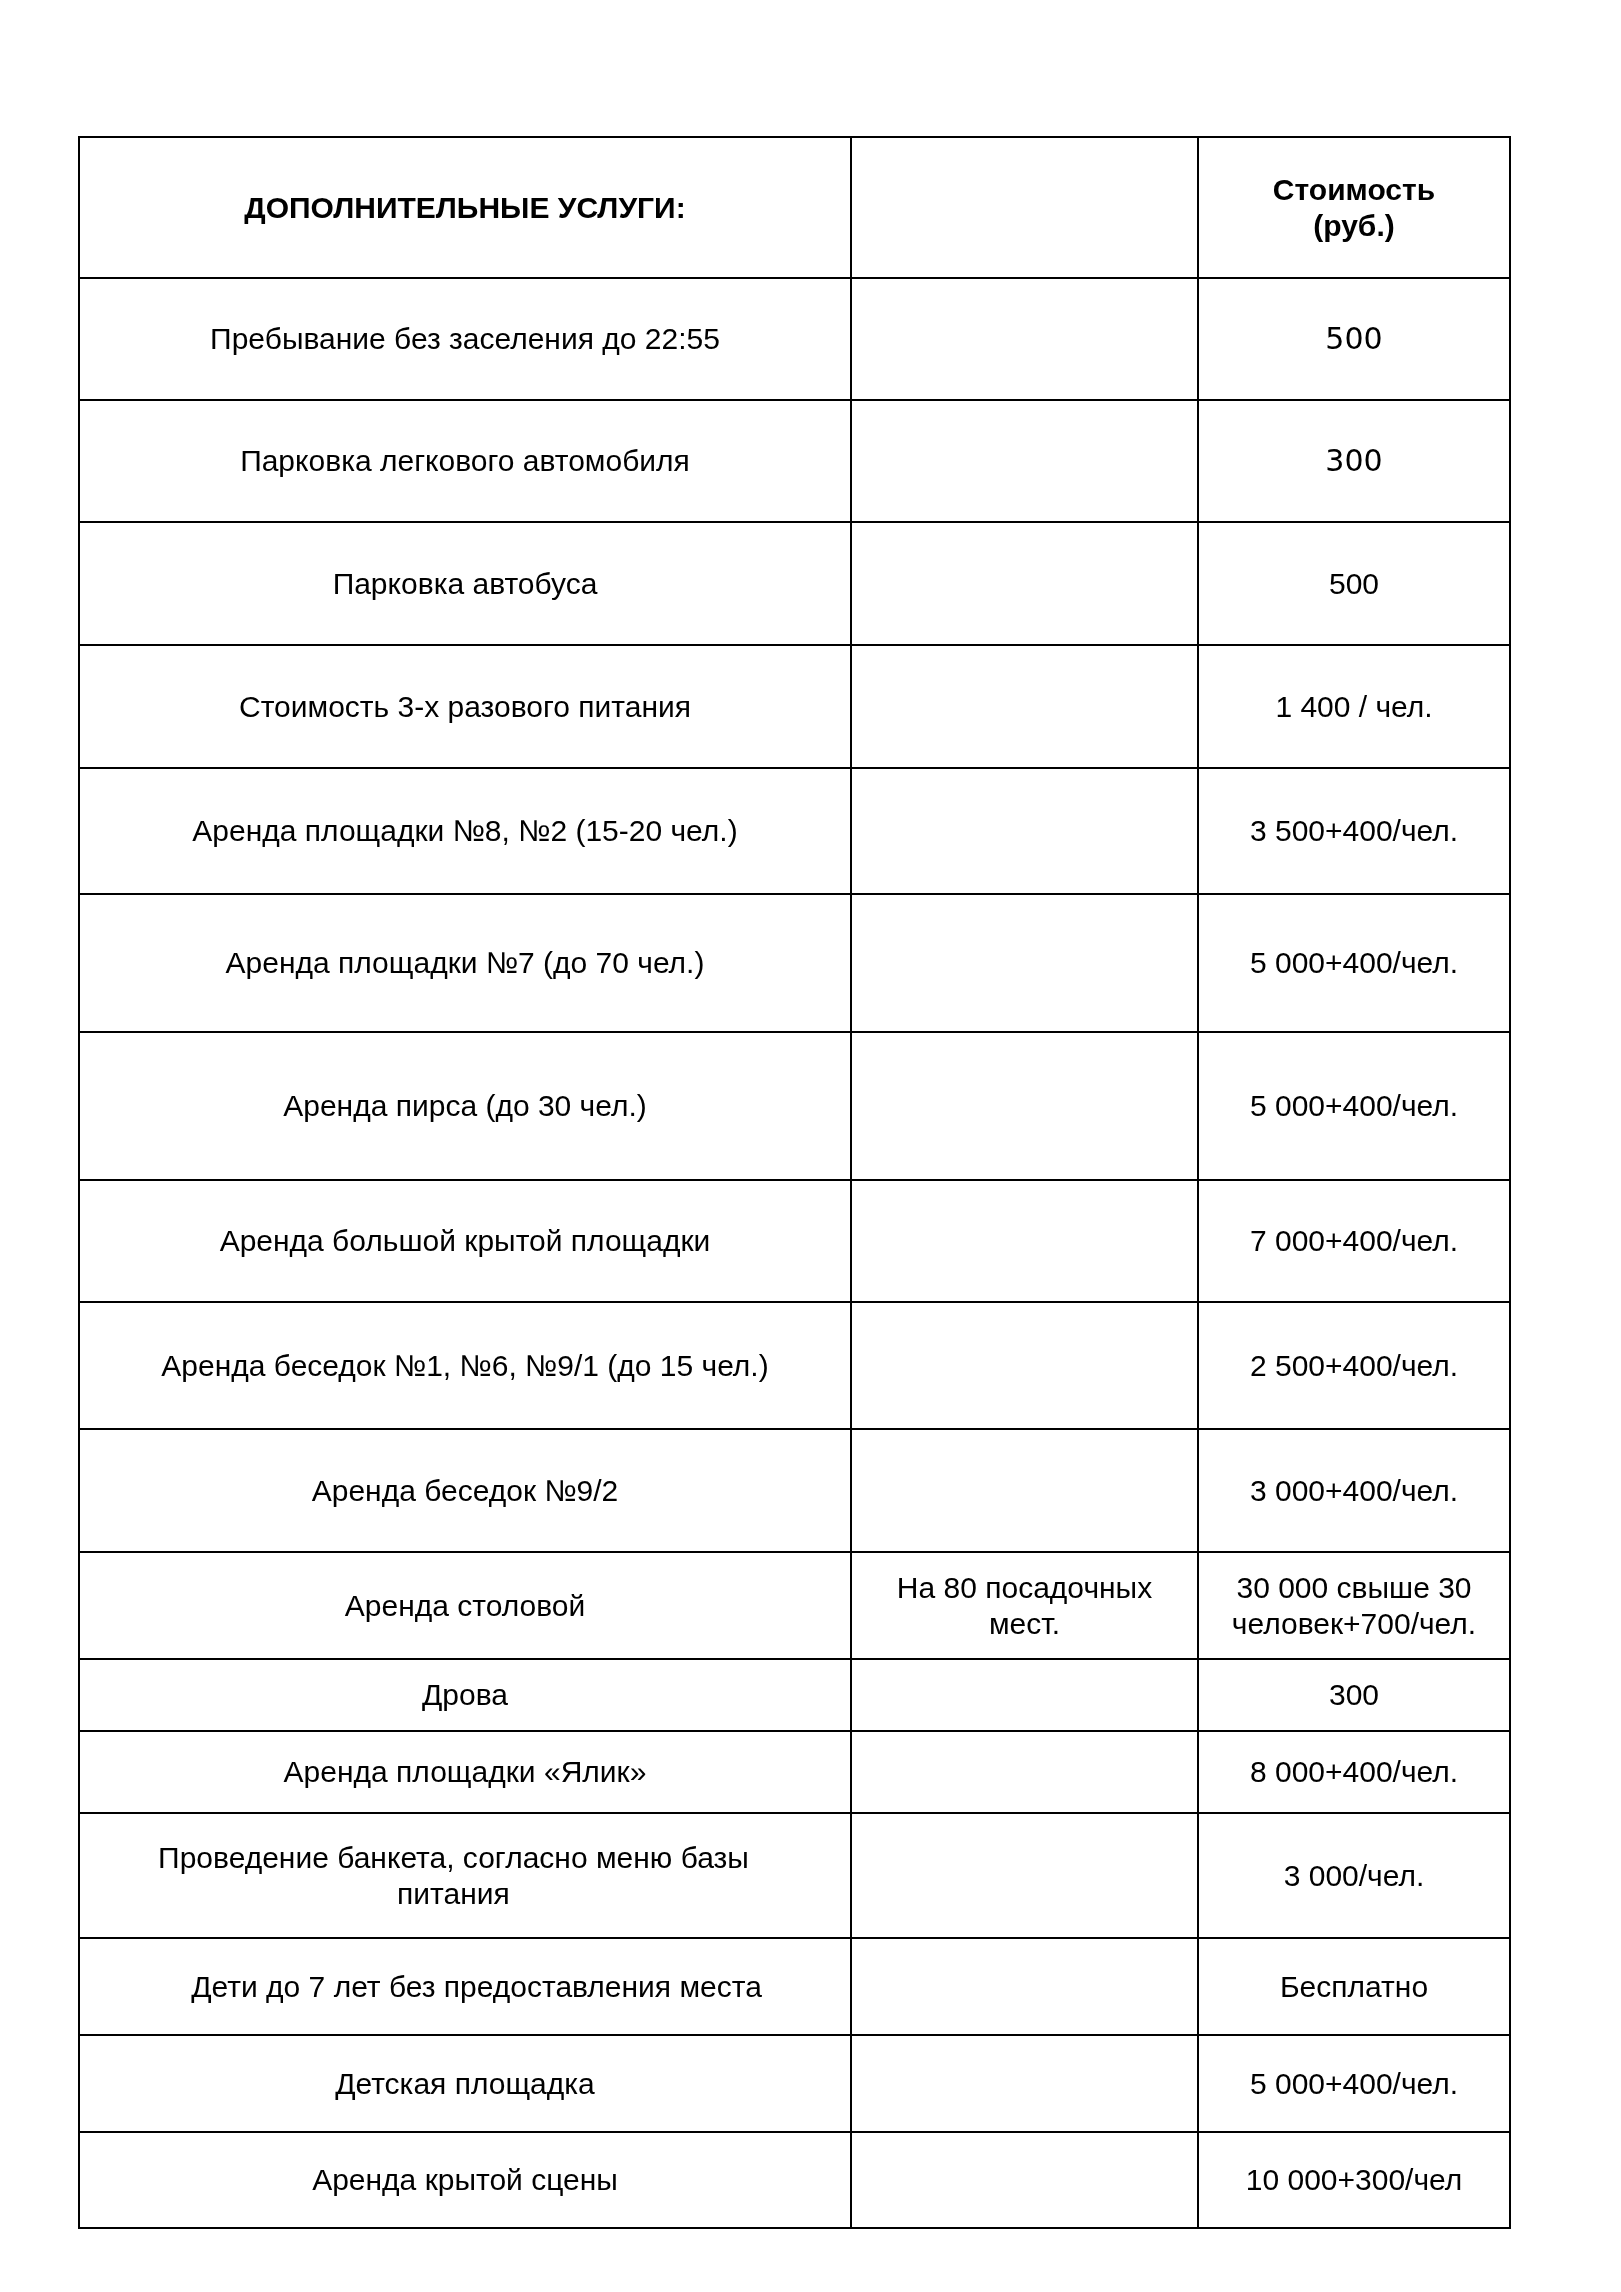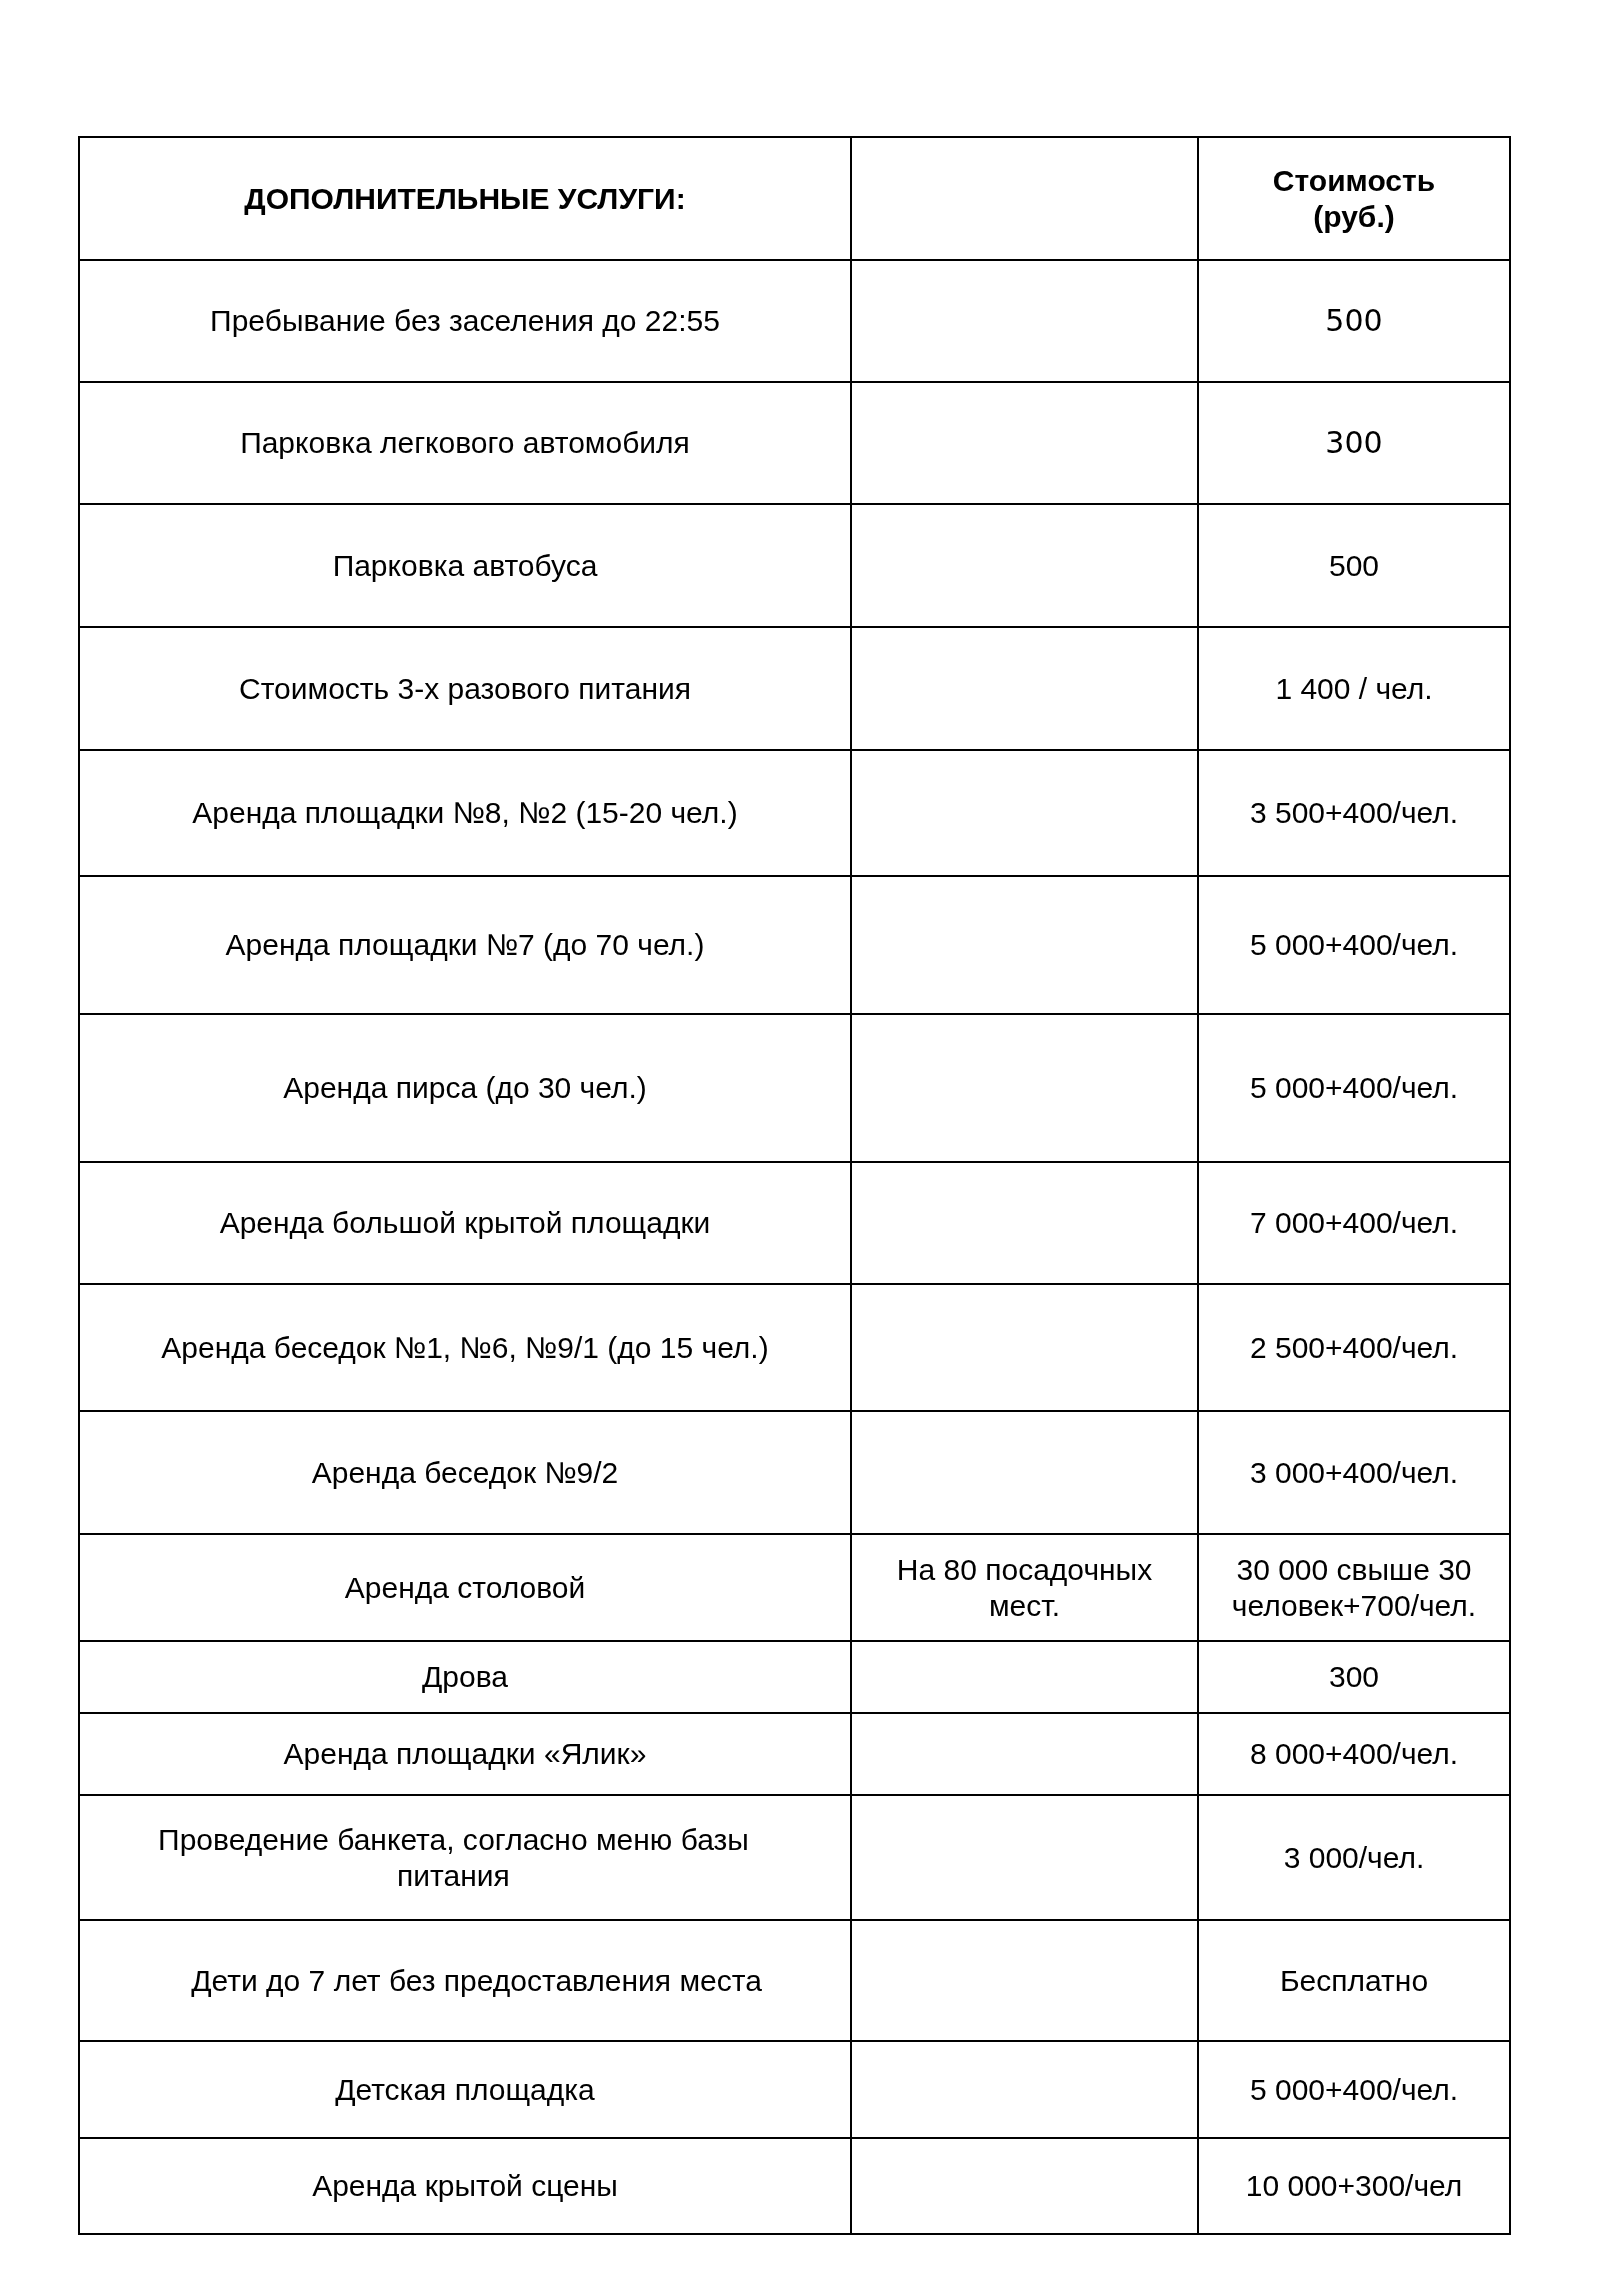--- a/index.html
+++ b/index.html
@@ -27,21 +27,21 @@
 <body>
 
 <div id="page">
 <table class="price">
   <colgroup>
         <col class="c1">
         <col class="c2">
         <col class="c3">
       </colgroup>
   <tbody>
-        <tr style="height:123px">
+        <tr style="height:141px">
     <td class="hdr">ДОПОЛНИТЕЛЬНЫЕ УСЛУГИ:</td>
     <td></td>
     <td class="hdr-price">
       <div>Стоимость</div>
       <div>(руб.)</div>
     </td>
   </tr>
   <tr style="height:122px">
     <td>Пребывание без заселения до 22:55</td>
     <td></td>
@@ -114,21 +114,21 @@
     <td>8 000+400/чел.</td>
   </tr>
   <tr style="height:125px">
     <td class="shift-left">
       <div>Проведение банкета, согласно меню базы</div>
       <div>питания</div>
     </td>
     <td></td>
     <td>3 000/чел.</td>
   </tr>
-  <tr style="height:121px">
+  <tr style="height:97px">
     <td class="shift-right">Дети до 7 лет без предоставления места</td>
     <td></td>
     <td>Бесплатно</td>
   </tr>
   <tr style="height:97px">
     <td>Детская площадка</td>
     <td></td>
     <td>5 000+400/чел.</td>
   </tr>
   <tr style="height:96px">

